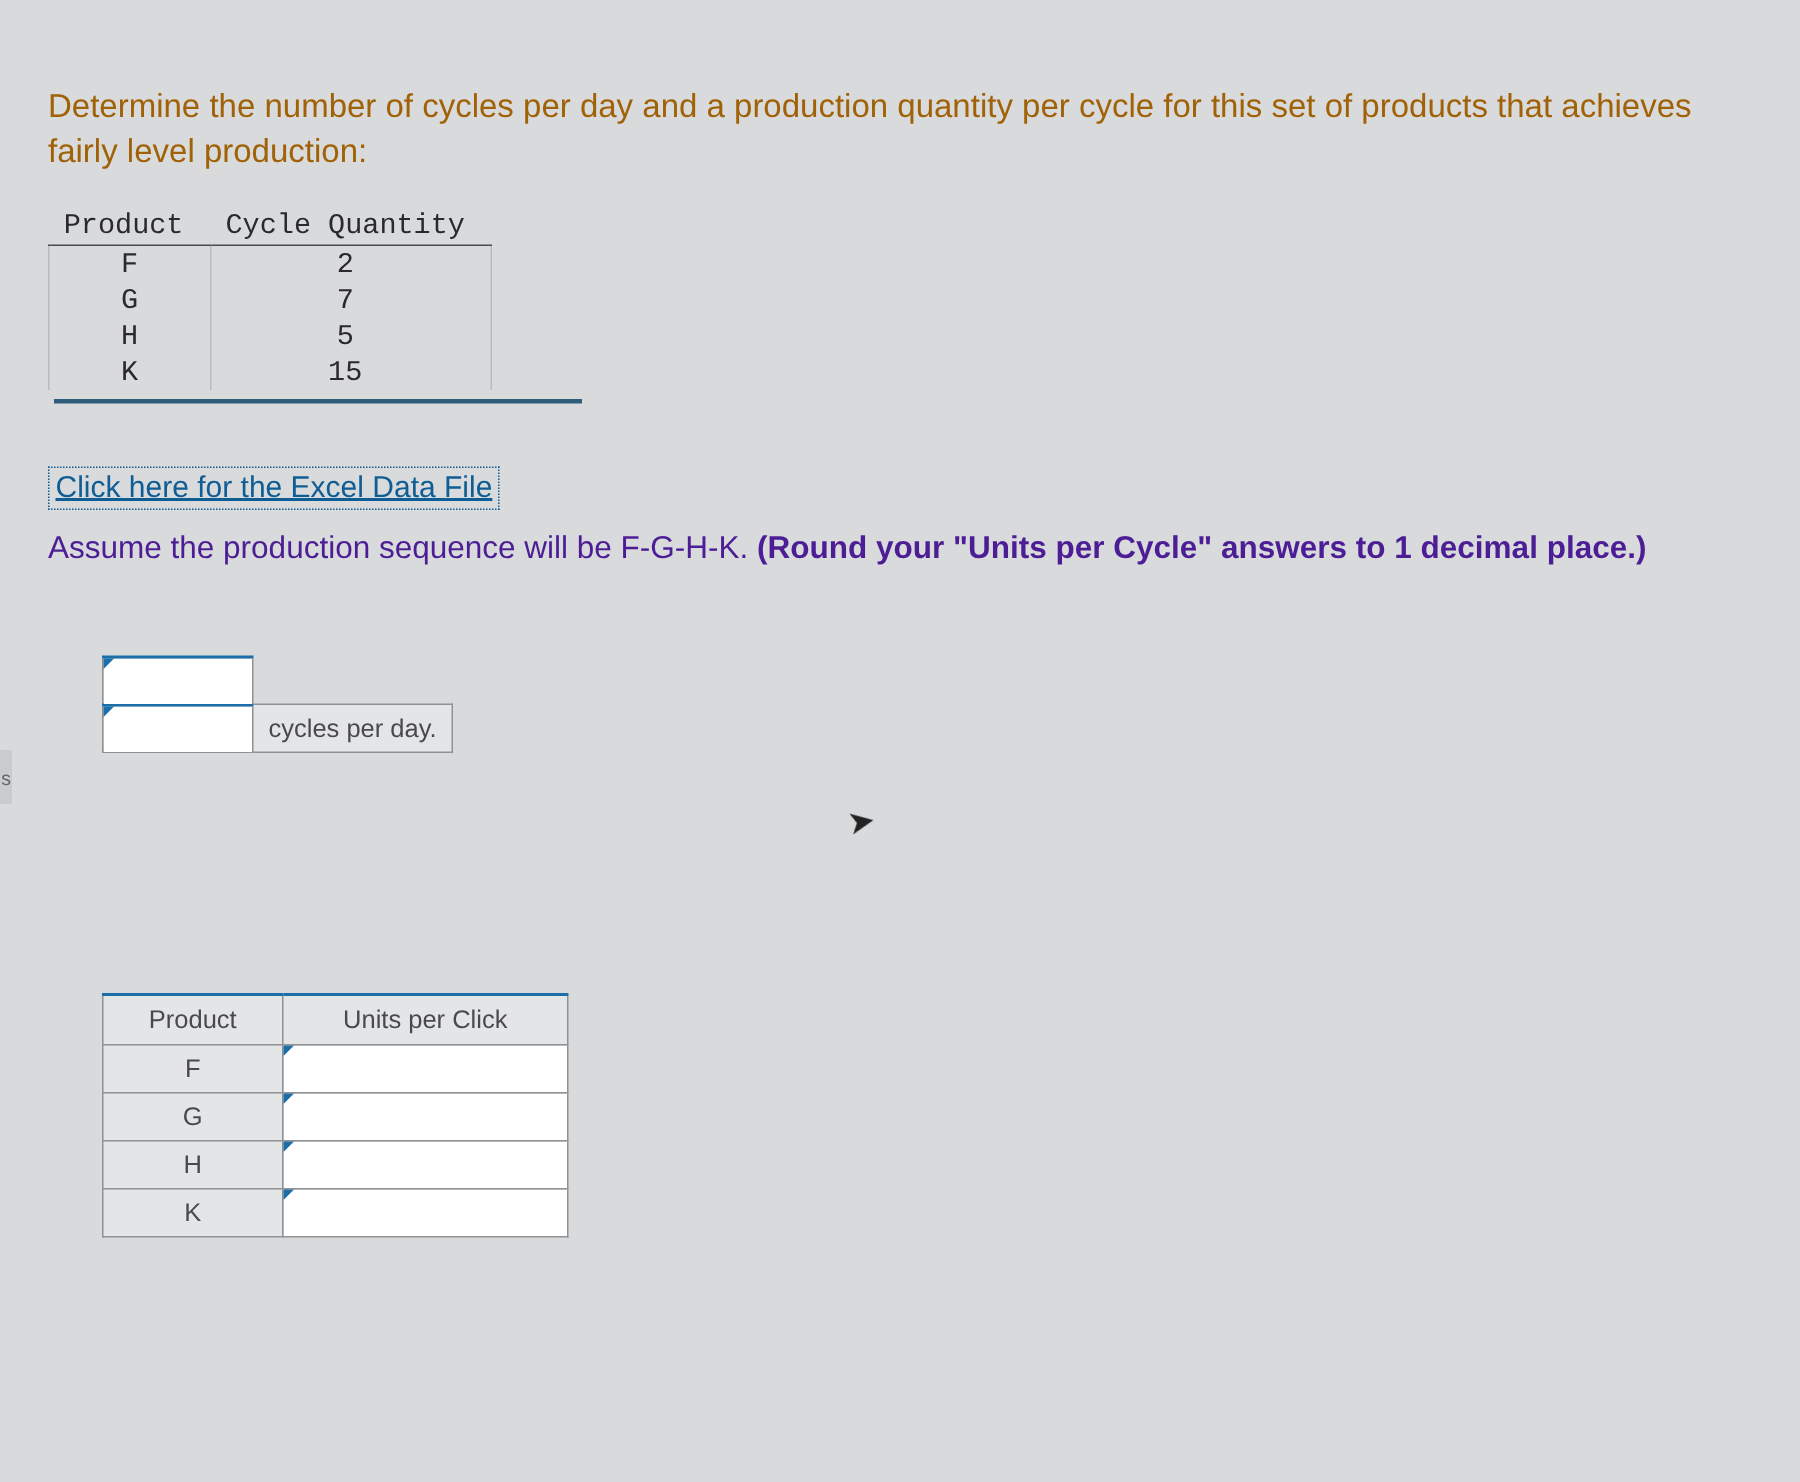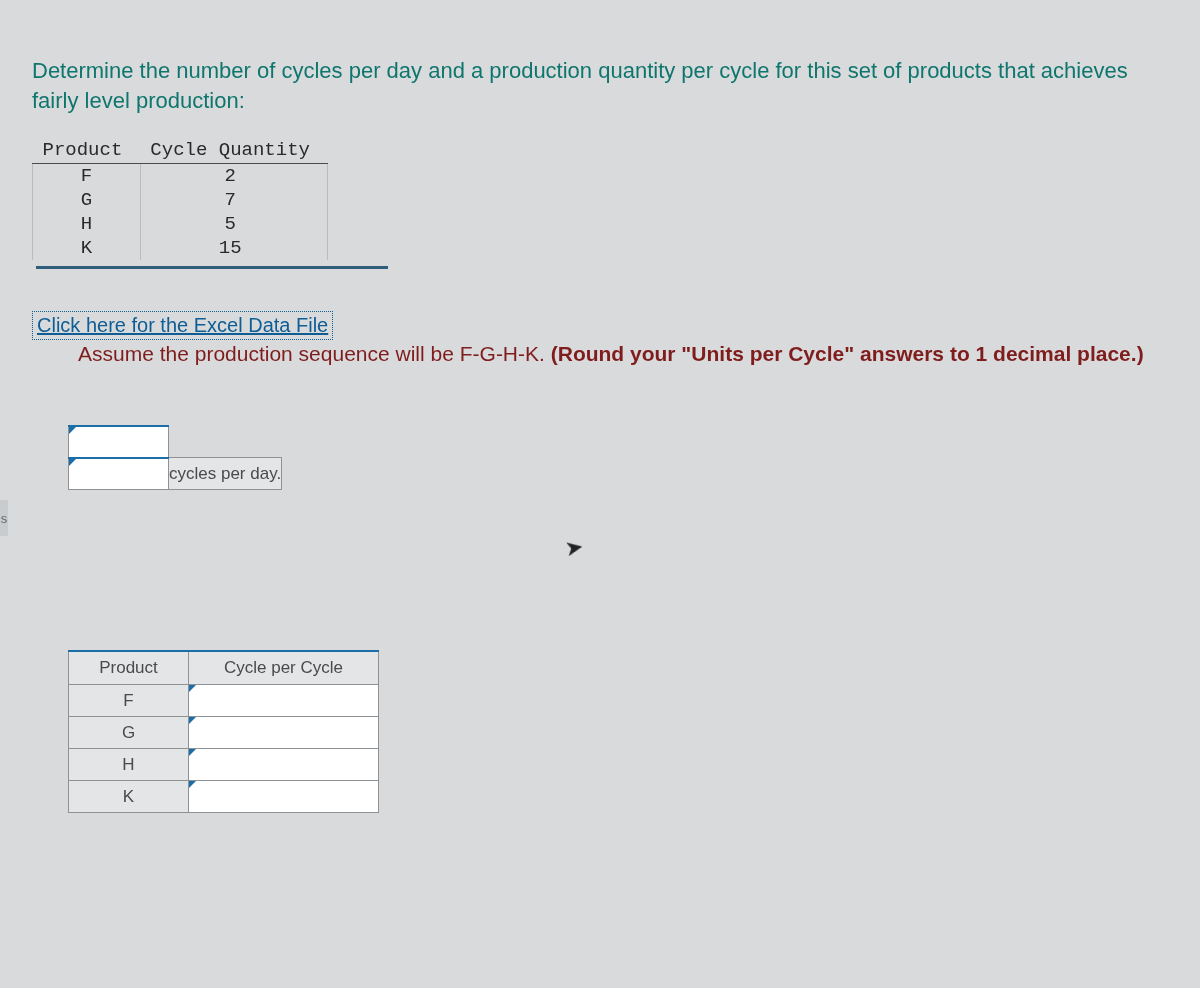--- a/index.html
+++ b/index.html
@@ -12,21 +12,21 @@
     color: #2a2a2c;
     overflow: hidden;
   }
   .page {
     padding: 56px 30px 30px 32px;
     box-sizing: border-box;
   }
   .prompt {
     font-size: 22px;
     line-height: 1.35;
-    color: #0f766e;
+    color: #a16207;
     max-width: 1100px;
     margin-bottom: 22px;
   }
   .data-table {
     font-family: "Courier New", monospace;
     font-size: 19px;
     border-collapse: collapse;
     margin-bottom: 6px;
   }
   .data-table th {
@@ -48,53 +48,53 @@
   }
   .table-hr {
     width: 352px;
     height: 3px;
     background: #2f5d7a;
     margin: 6px 0 0 4px;
   }
   .excel-link {
     display: inline-block;
     margin-top: 42px;
+    margin-bottom: 12px;
     color: #0e5d94;
     font-size: 20px;
     text-decoration: underline;
     border: 1.5px dotted #0e5d94;
     padding: 2px 4px;
     cursor: pointer;
   }
   .instruction {
     font-size: 21px;
-    color: #7f1d1d;
+    color: #4c1d95;
     line-height: 1.35;
     max-width: 1100px;
-    margin-left: 46px;
   }
   .instruction .bold {
     font-weight: bold;
   }
   .answer-block {
     margin-top: 56px;
     margin-left: 36px;
   }
   .ans-table {
     border-collapse: collapse;
     font-size: 17px;
   }
   .ans-table td {
     border: 1px solid #8f9193;
     height: 32px;
     box-sizing: border-box;
   }
   .ans-table td.label {
     background: #e4e5e7;
-    padding: 4px 0;
+    padding: 4px 10px;
     color: #4a4a4c;
     text-align: left;
   }
   .ans-table td.input {
     background: #ffffff;
     padding: 0;
     min-width: 100px;
     position: relative;
   }
   .ans-table td.input-wide {
@@ -209,21 +209,21 @@
       </table>
   </div>
 
   <div style="height:160px"></div>
 
   <div class="answer-block" style="margin-top:0;">
     <table class="ans-table">
       <tbody>
           <tr>
         <td class="header" style="width:120px">Product</td>
-        <td class="header" style="width:190px">Cycle per Cycle</td>
+        <td class="header" style="width:190px">Units per Click</td>
       </tr>
       <tr>
         <td class="prodcell">F</td>
         <td class="input input-wide">
               <span class="corner"></span>
             </td>
       </tr>
       <tr>
         <td class="prodcell">G</td>
         <td class="input input-wide">

